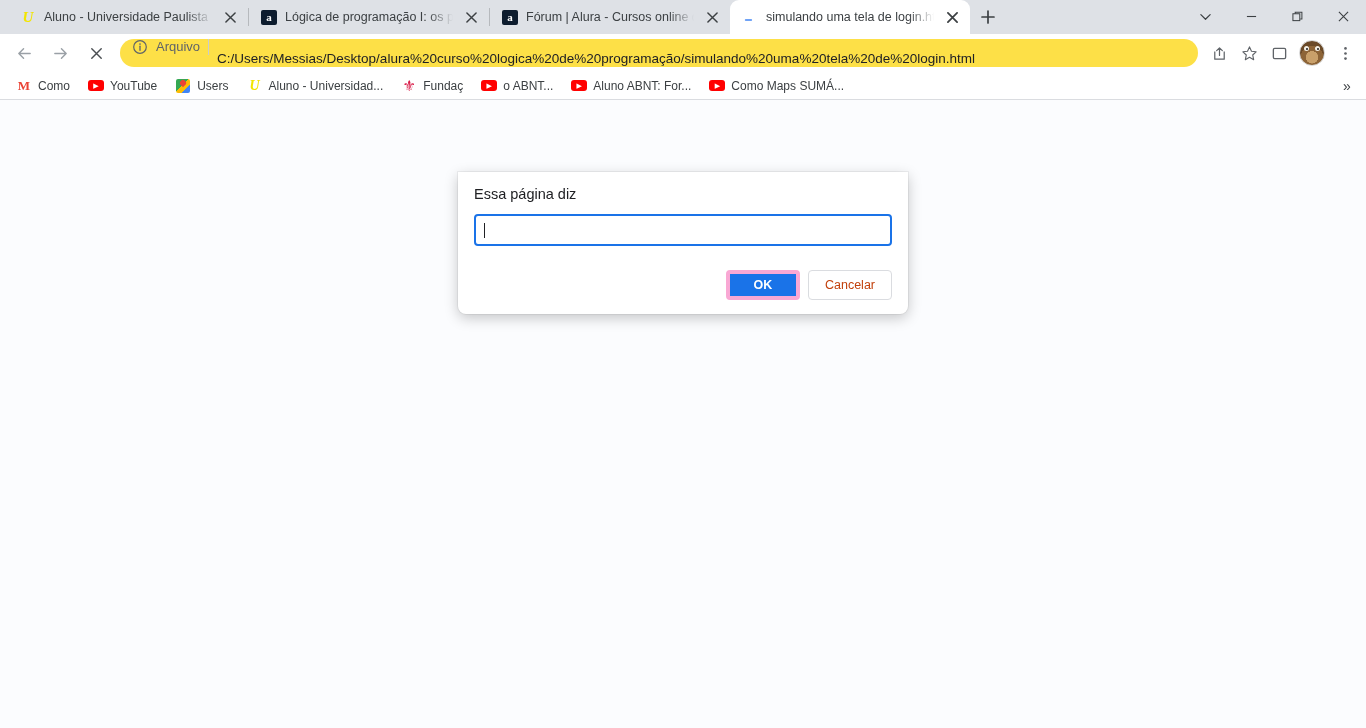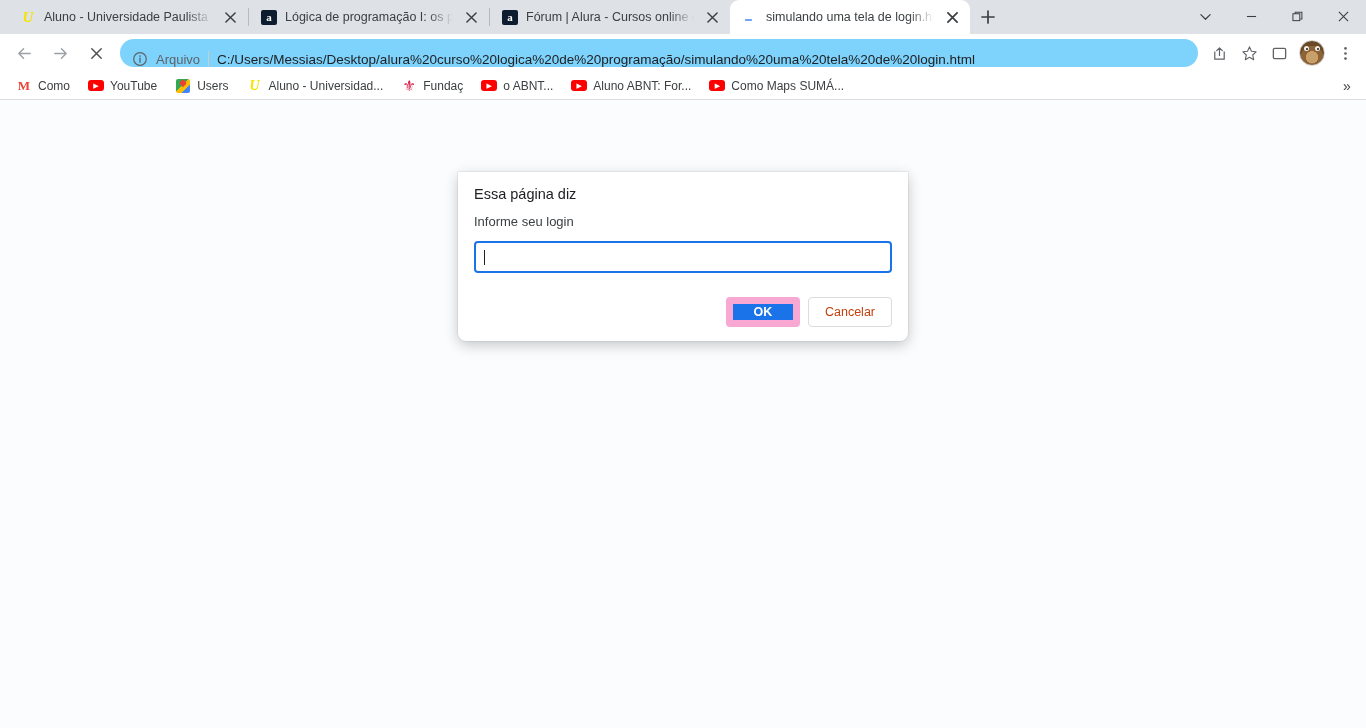--- a/index.html
+++ b/index.html
@@ -92,23 +92,23 @@
     width: 32px; height: 32px; margin: 0 2px;
     display: flex; align-items: center; justify-content: center;
     border-radius: 50%;
   }
   .navbtn svg { width: 17px; height: 17px; }
   .navbtn.dim { color: #9aa0a6; }
   .navbtn.on { color: #4a4e52; }
   #omnibox {
     flex: 1 1 auto;
     height: 28px;
-    background: #7dd3fc;
+    background: #fde047;
     border-radius: 14px;
-    display: flex; align-items: flex-end;
+    display: flex; align-items: flex-start;
     padding: 0 12px;
     margin: 0 6px 0 6px;
     gap: 8px;
     min-width: 0;
   }
   #omnibox .info-ico { width: 16px; height: 16px; color: #5f6368; flex:0 0 16px;}
   #omnibox .info-ico svg { width: 16px; height: 16px; }
   .scheme { font-size: 13px; color: #5f6368; white-space: nowrap; }
   .vbar { width: 1px; height: 16px; background: #c9ccce; }
   .urltext {
@@ -230,21 +230,21 @@
     gap: 8px; margin-top: 24px;
   }
   .dlg-btn {
     height: 30px; min-width: 74px;
     border-radius: 4px; font-size: 12.5px;
     display: flex; align-items: center; justify-content: center;
     padding: 0 16px;
     font-family: "Liberation Sans", sans-serif;
     font-weight: bold;
   }
-  .dlg-btn.primary { background: #1a73e8; color: #ffffff; border: 7px solid #f9a8d4; }
+  .dlg-btn.primary { background: #1a73e8; color: #ffffff; border: 4px solid #f9a8d4; }
   .dlg-btn.secondary { background: #ffffff; color: #c2410c; border: 1px solid #dadce0; font-weight: normal;}
 </style>
 </head>
 <body>
 
 <div id="tabstrip">
 
   <div class="tab inactive">
     <span class="favicon fav-unip">U</span>
     <span class="tab-title">Aluno - Universidade Paulista - U</span>
@@ -431,21 +431,20 @@
     <span>Como Maps SUMÁ...</span>
   </div>
 
   <div id="bm-overflow">»</div>
 </div>
 
 <div id="page">
 
   <div id="jsdialog">
     <div id="dlg-title">Essa página diz</div>
-    <div id="dlg-msg">Informe seu login</div>
     <div id="dlg-input">
       <span id="dlg-caret"></span>
     </div>
     <div id="dlg-actions">
       <div class="dlg-btn primary">OK</div>
       <div class="dlg-btn secondary">Cancelar</div>
     </div>
   </div>
 
 </div>

